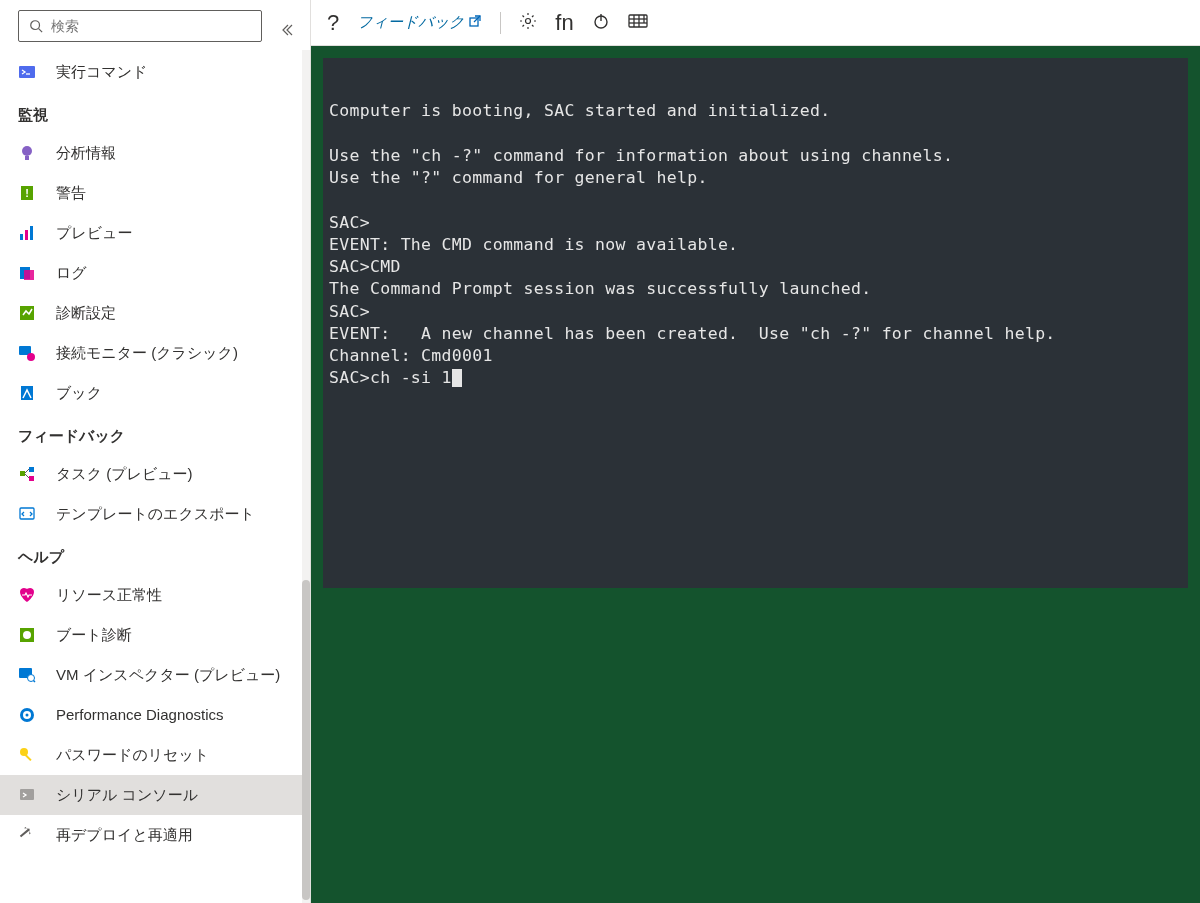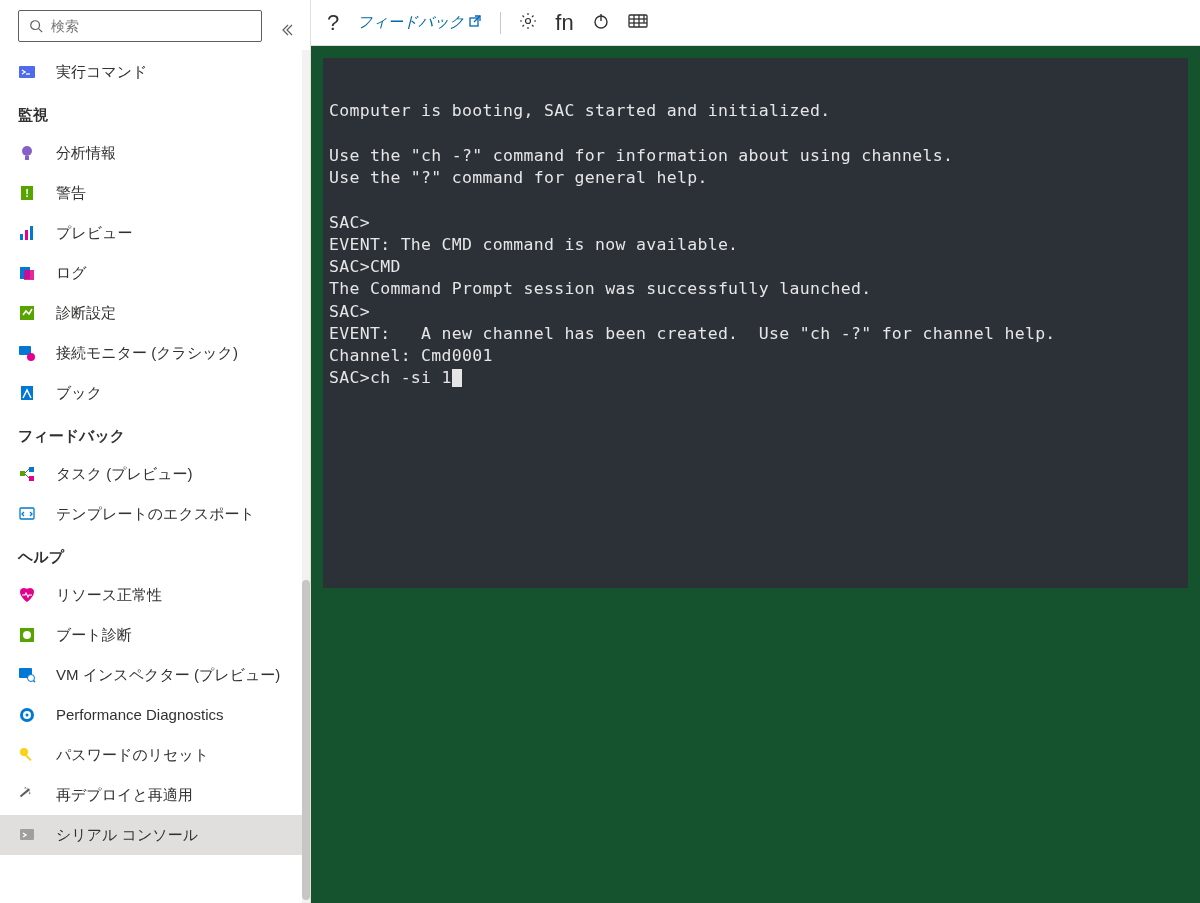--- a/index.html
+++ b/index.html
@@ -318,36 +318,36 @@
   </div>
   <div class="nav-item">
     <span class="nav-icon">
       <svg width="18" height="18" viewBox="0 0 18 18">
           <circle cx="6" cy="6" r="4" fill="#fcd116"></circle>
           <rect x="8" y="8" width="8" height="2" fill="#fcd116" transform="rotate(45 8 8)"></rect>
         </svg>
     </span>
     <span class="nav-label">パスワードのリセット</span>
   </div>
-  <div class="nav-item">
-    <span class="nav-icon">
-      <svg width="18" height="18" viewBox="0 0 18 18">
-          <path d="M3 5 L13 5 L13 2 L11 2 L15 6 L11 10 L13 10 L13 7 L3 7 Z" fill="#605e5c" transform="rotate(-40 9 9)"></path>
-        </svg>
-    </span>
-    <span class="nav-label">再デプロイと再適用</span>
-  </div>
   <div class="nav-item selected">
     <span class="nav-icon">
       <svg width="18" height="18" viewBox="0 0 18 18">
           <rect x="2" y="3" width="14" height="11" rx="1" fill="#a19f9d"></rect>
           <path d="M5 7 L8 9 L5 11" stroke="#fff" stroke-width="1.3" fill="none"></path>
         </svg>
     </span>
     <span class="nav-label">シリアル コンソール</span>
+  </div>
+  <div class="nav-item">
+    <span class="nav-icon">
+      <svg width="18" height="18" viewBox="0 0 18 18">
+          <path d="M3 5 L13 5 L13 2 L11 2 L15 6 L11 10 L13 10 L13 7 L3 7 Z" fill="#605e5c" transform="rotate(-40 9 9)"></path>
+        </svg>
+    </span>
+    <span class="nav-label">再デプロイと再適用</span>
   </div>
 
   <div class="scroll-track">
     <div class="scroll-thumb" style="top:530px;height:320px;"></div>
   </div>
 </div>
 
 <div class="main">
   <div class="toolbar">
     <div class="toolbar-btn toolbar-q">?</div>

